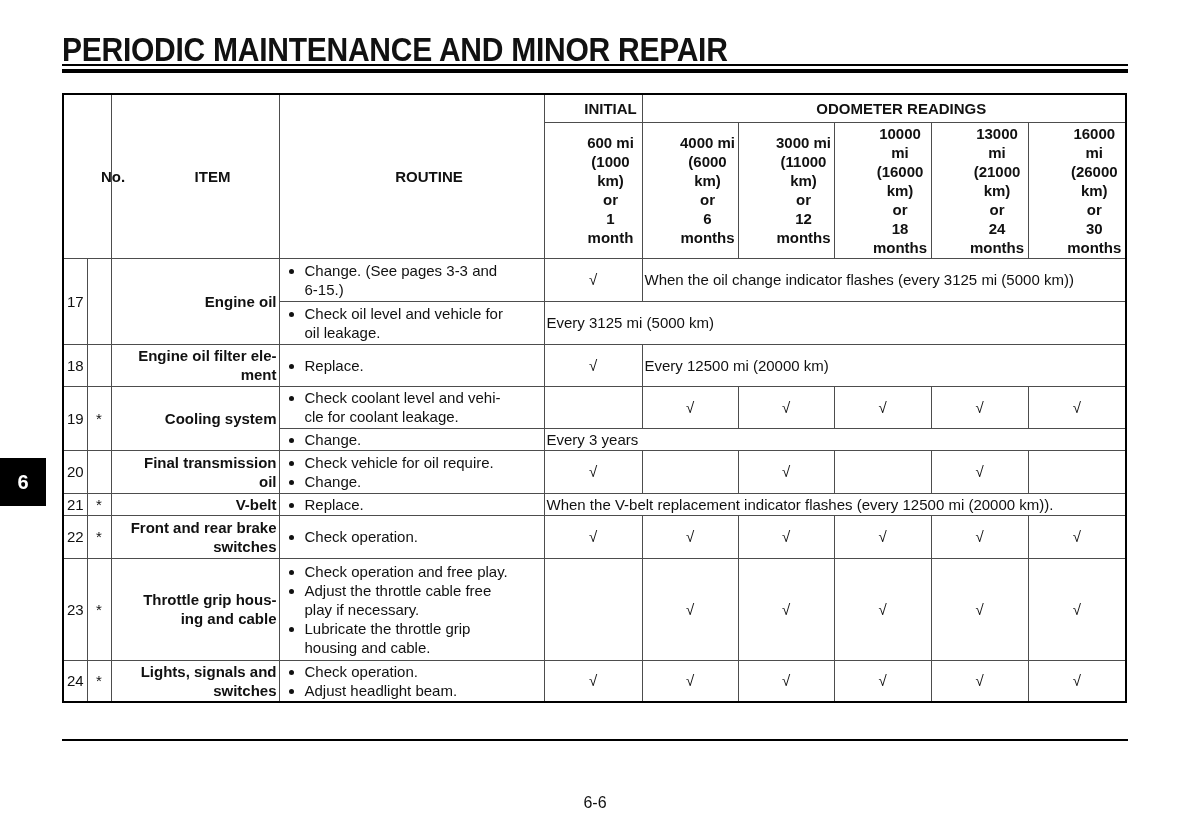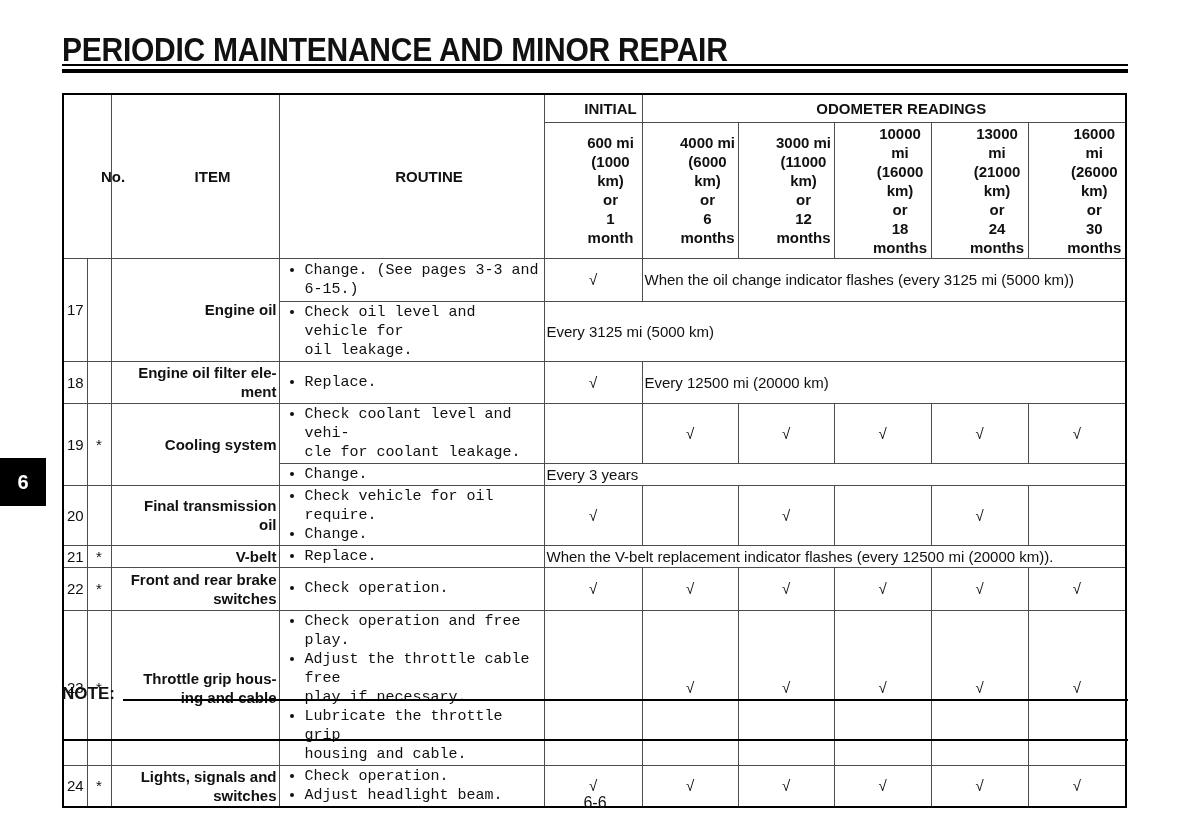--- a/index.html
+++ b/index.html
@@ -45,21 +45,21 @@
   .c-interval { white-space: pre-line; line-height: 20px; }
   .h43 { height: 43px; } .h42 { height: 42px; }
   .h21 { height: 21px; } .h102 { height: 102px; }
   .c-no { text-align: center; font-size: 14px; }
   .c-star { text-align: center; font-size: 14px; }
   .c-item {
     font-weight: bold; text-align: right;
     padding-left: 6px; white-space: pre-line;
   }
   .c-routine { padding: 1px 2px 1px 4px; }
-  .c-routine ul { margin: 0; padding-left: 23px; font-family: Liberation Mono, monospace; }
+  .c-routine ul { margin: 0; padding-left: 23px; }
   .c-routine li { white-space: pre-line; }
   .c-check { text-align: center; }
   .c-span { text-align: left; }
 
   .section-tab {
     position: absolute; left: 0; top: 458px;
     width: 46px; height: 48px;
     background: #000; color: #fff;
     font-size: 20px; font-weight: bold;
     display: flex; align-items: center; justify-content: center;
@@ -302,23 +302,19 @@
         <td class="c-check">√</td>
         <td class="c-check">√</td>
         <td class="c-check">√</td>
       </tr>
     </tbody>
   </table>
 
   <div class="section-tab">6</div>
 
 
-  <div class="note-row">
-    <span class="note-label">NOTE:</span>
-    <span class="note-rule"></span>
-  </div>
 
 
   <div class="bottom-rule"></div>
 
   <div class="page-number">6-6</div>
 
 </div>
 
 </body></html>

